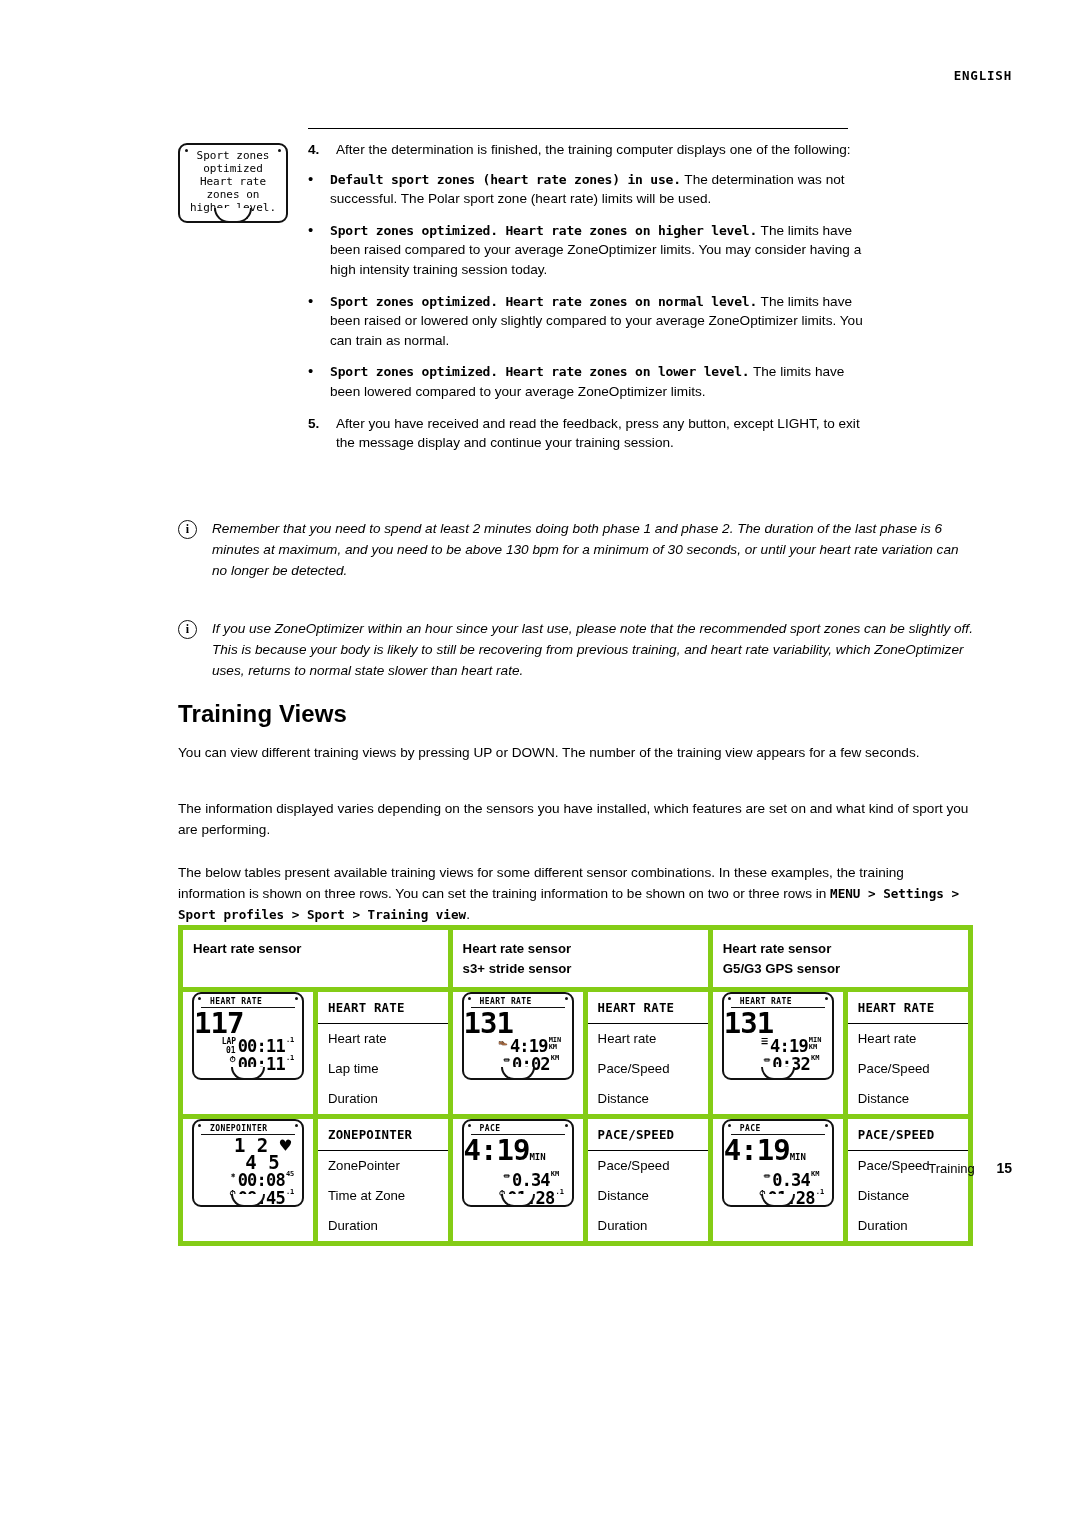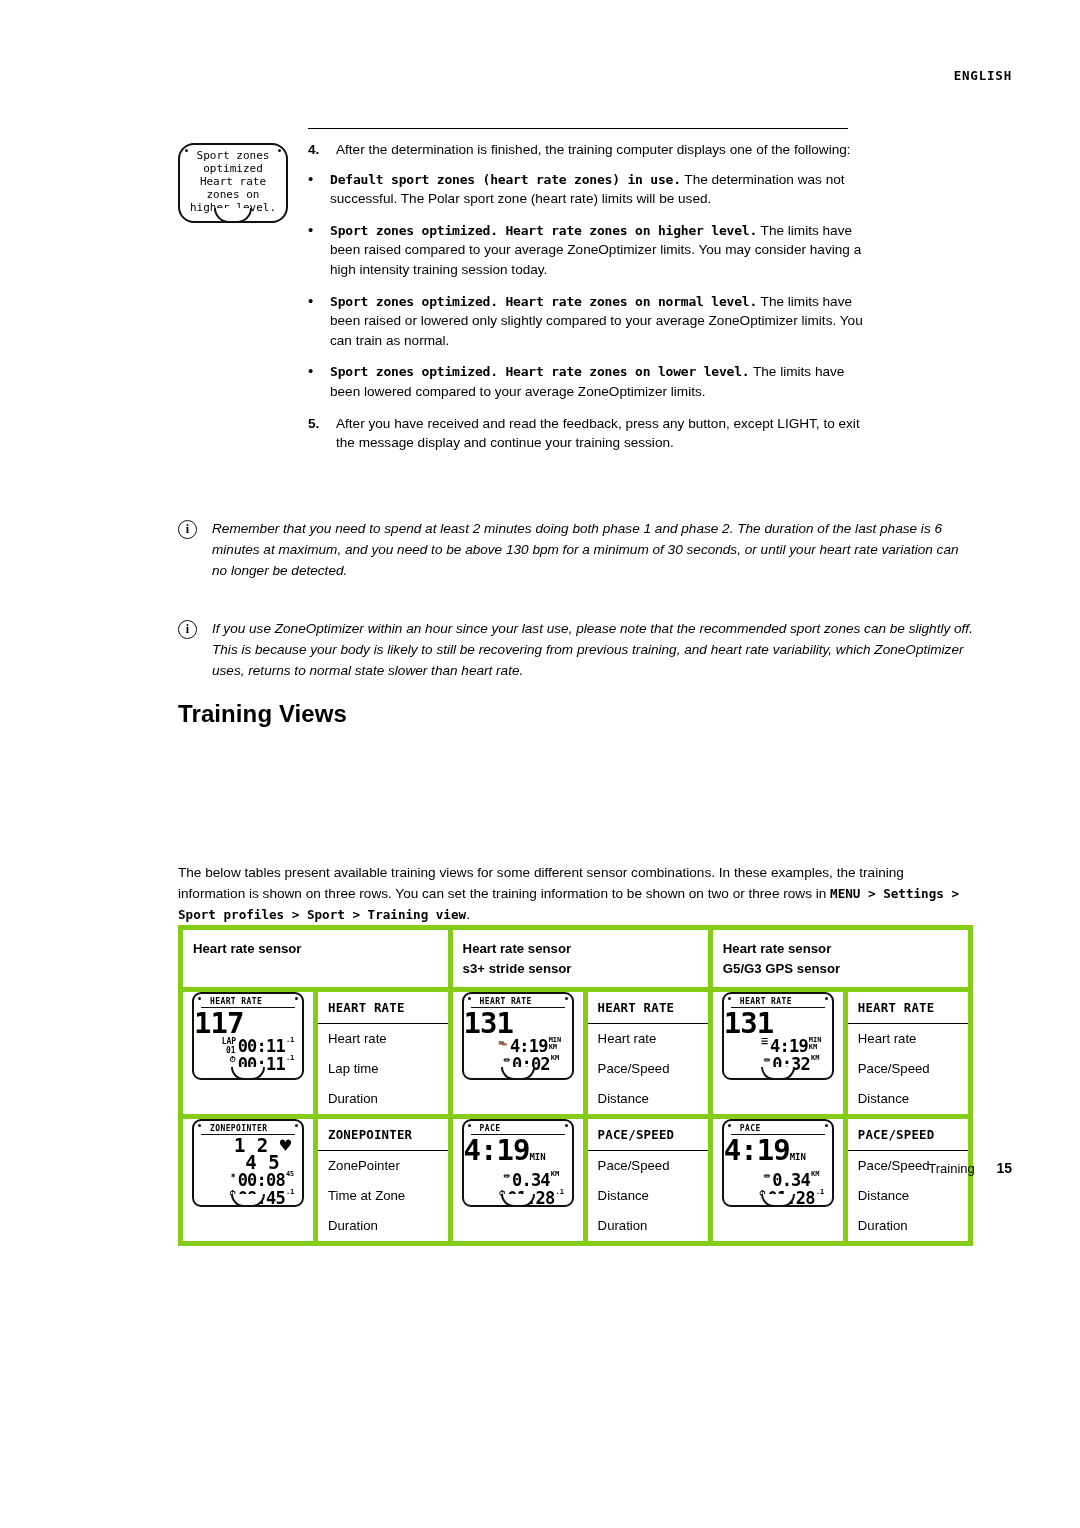--- a/index.html
+++ b/index.html
@@ -34,21 +34,21 @@
     left: 308px;
     top: 128px;
     width: 540px;
     height: 1px;
     background: #000;
   }
 
   
   .lcd {
     border: 2px solid #111;
-    border-radius: 16px;
+    border-radius: 9px;
     background: #fff;
     position: relative;
     box-sizing: border-box;
   }
   .lcd .corner-dot {
     position: absolute;
     width: 3px; height: 3px;
     background: #111;
     border-radius: 50%;
   }
@@ -346,20 +346,22 @@
     <div class="body">Remember that you need to spend at least 2 minutes doing both phase 1 and phase 2. The duration of the last phase is 6 minutes at maximum, and you need to be above 130 bpm for a minimum of 30 seconds, or until your heart rate variation can no longer be detected.</div>
   </div>
 
   <div class="note" style="top:618px;">
     <span class="icircle">i</span>
     <div class="body">If you use ZoneOptimizer within an hour since your last use, please note that the recommended sport zones can be slightly off. This is because your body is likely to still be recovering from previous training, and heart rate variability, which ZoneOptimizer uses, returns to normal state slower than heart rate.</div>
   </div>
 
   <h1 class="sec">Training Views</h1>
 
+  <div class="para" style="top:742px;">You can view different training views by pressing UP or DOWN. The number of the training view appears for a few seconds.</div>
+  <div class="para" style="top:798px;">The information displayed varies depending on the sensors you have installed, which features are set on and what kind of sport you are performing.</div>
   <div class="para" style="top:862px;">
     <span>The below tables present available training views for some different sensor combinations. In these examples, the training information is shown on three rows. You can set the training information to be shown on two or three rows in </span><span class="mono-b">MENU &gt; Settings &gt; Sport profiles &gt; Sport &gt; Training view</span><span>.</span>
   </div>
 
   <table class="views">
     <tbody>
         <tr>
       <td colspan="2">
         <div class="hdr-cell">
           <div>Heart rate sensor</div>

